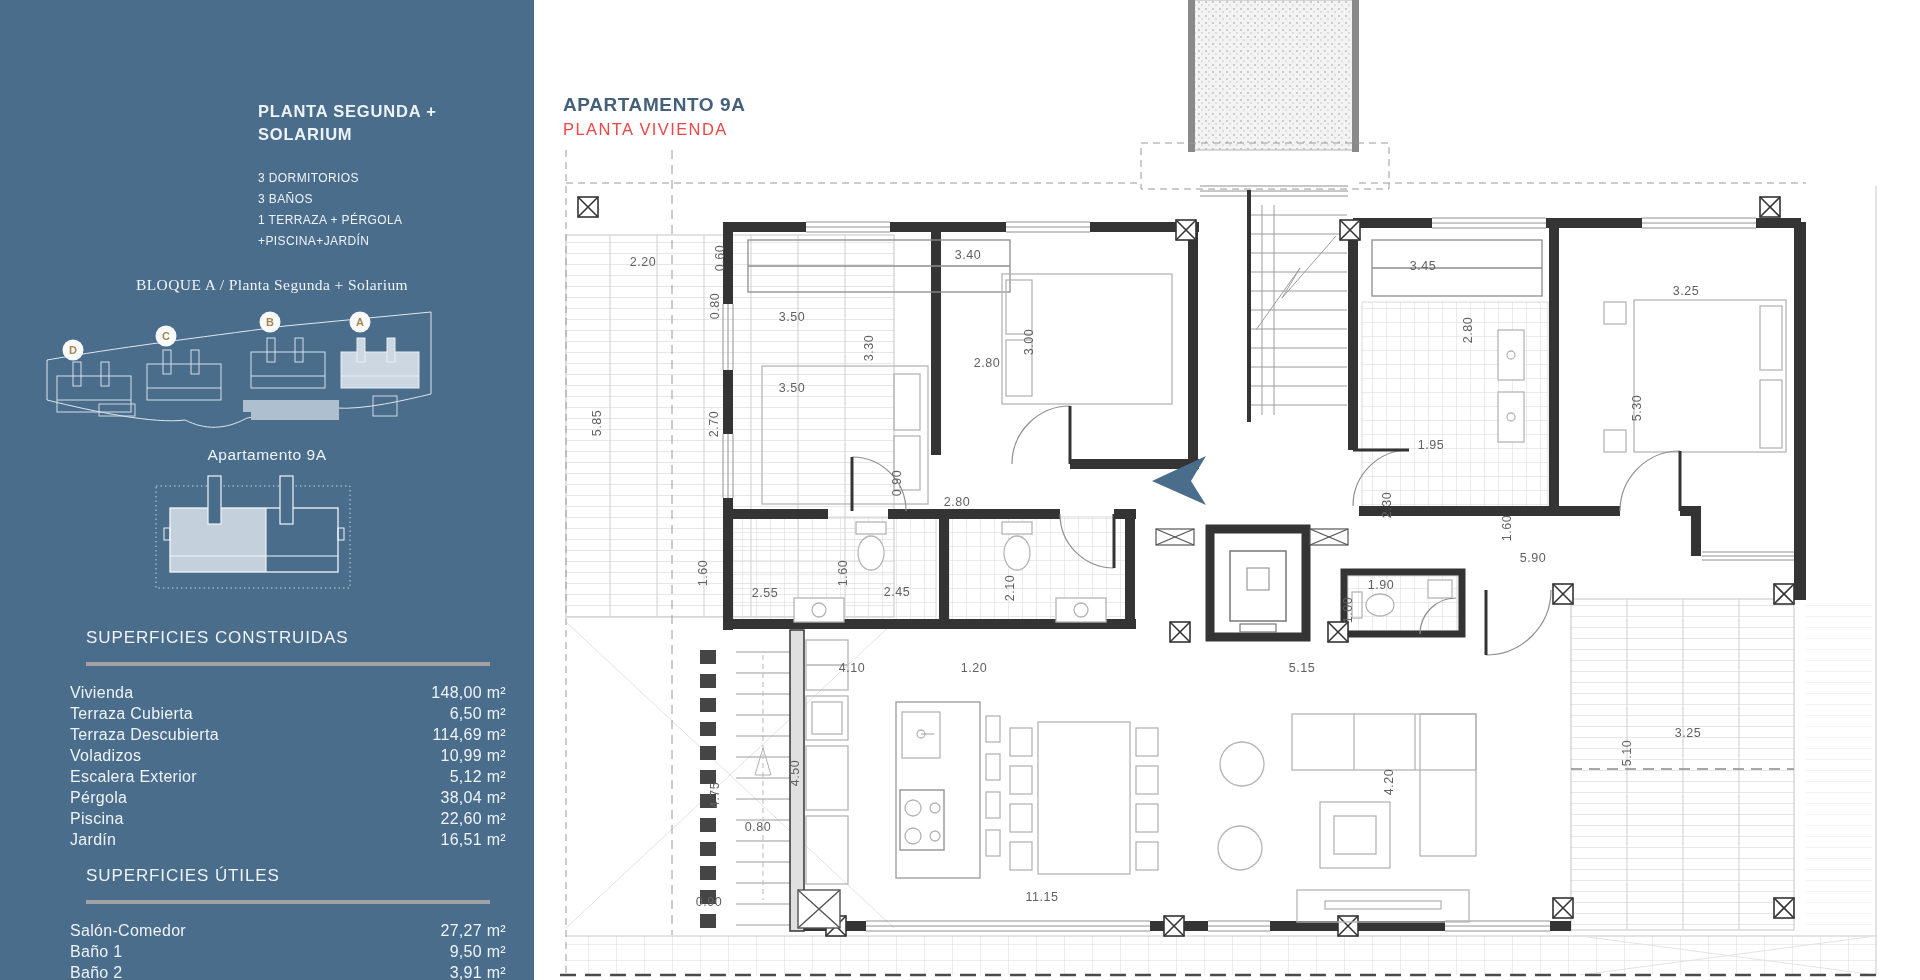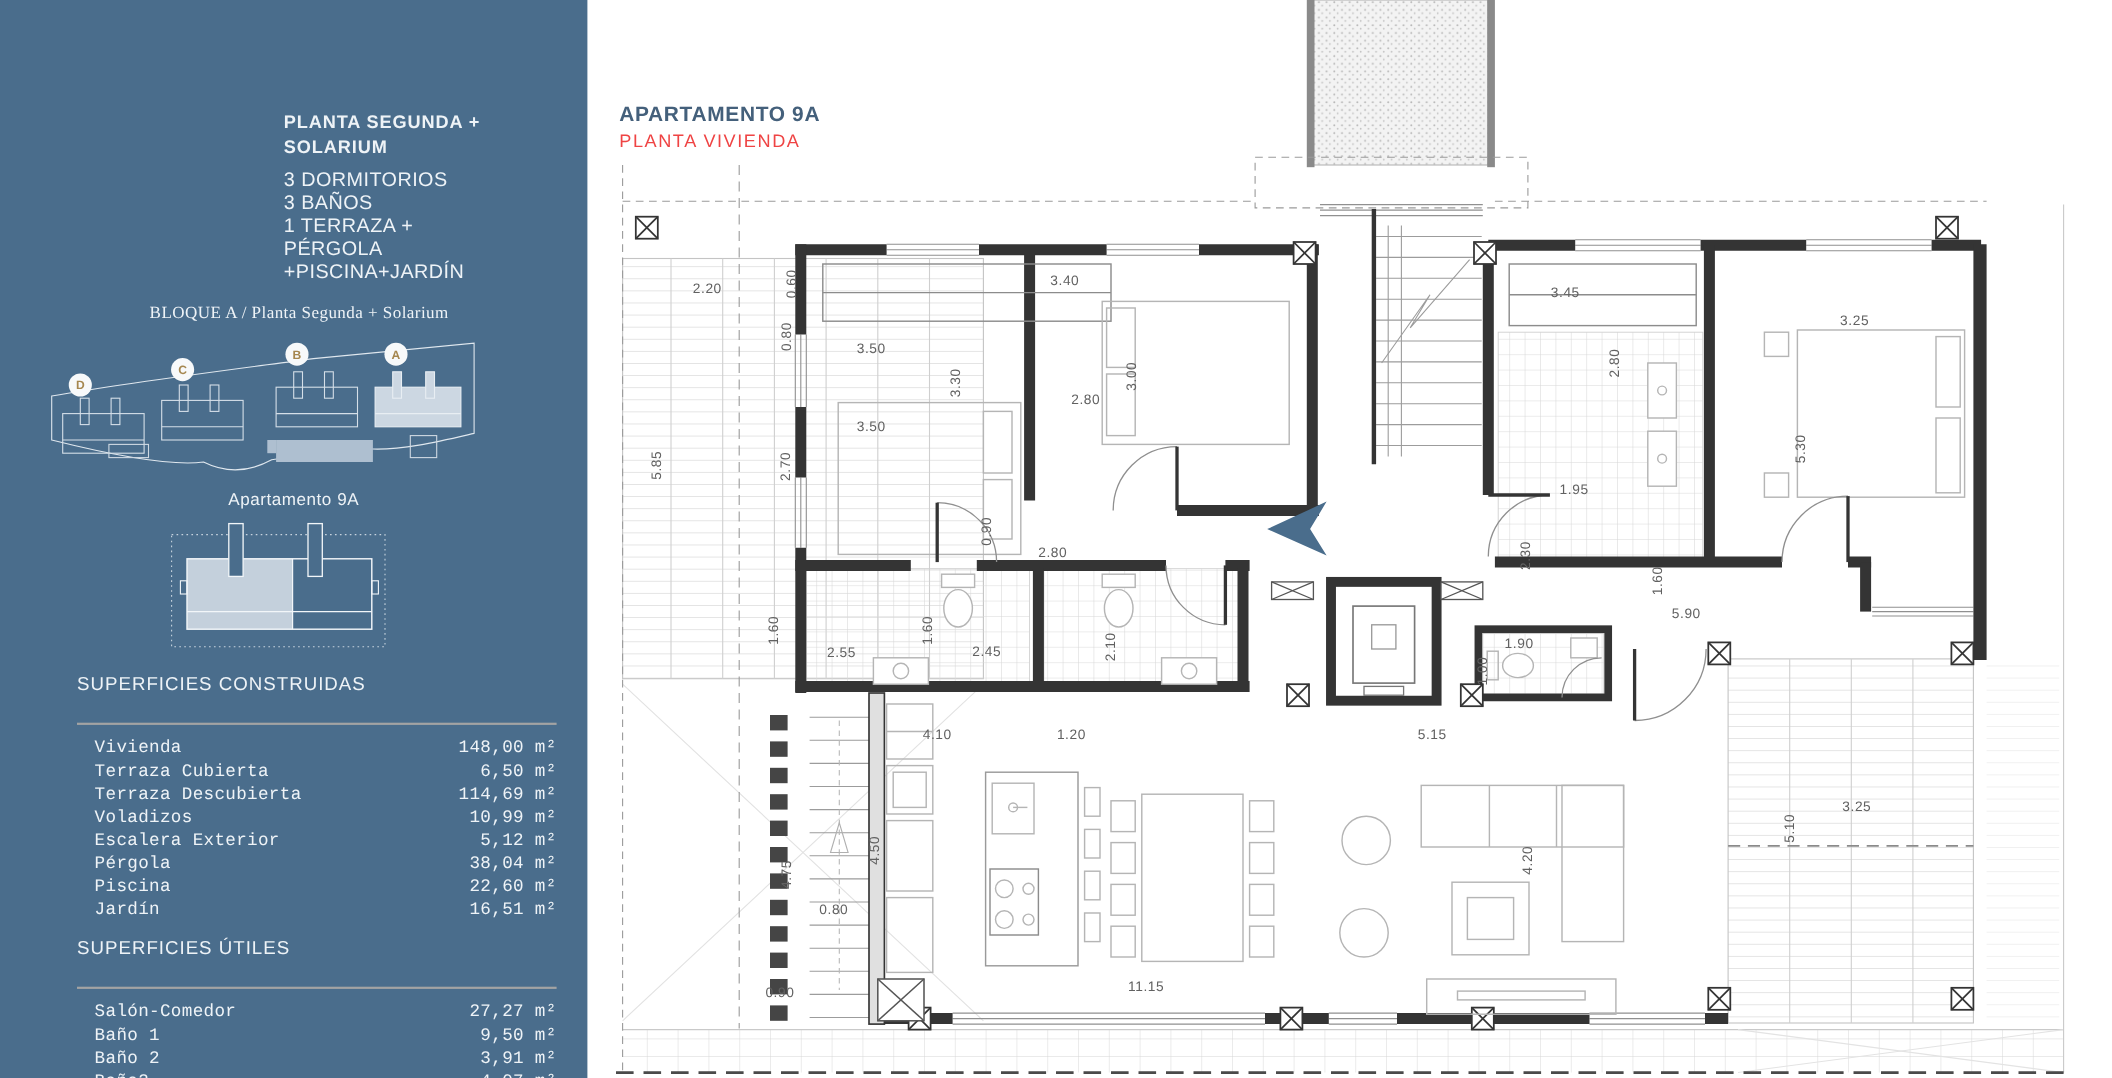--- a/index.html
+++ b/index.html
@@ -5,31 +5,31 @@
   html,body{margin:0;padding:0;background:#ffffff;}
   body{width:1920px;height:980px;position:relative;overflow:hidden;
        font-family:"Liberation Sans",sans-serif;}
 
   
   .sidebar{position:absolute;left:0;top:0;width:534px;height:980px;
            background:#4A6D8C;color:#EEF3F7;z-index:5;}
   .intro{position:absolute;left:258px;top:100px;width:210px;}
   .intro .t{font-size:16.5px;font-weight:bold;letter-spacing:.8px;
             line-height:1.4;white-space:pre-line;margin:0;}
-  .features{margin-top:7px;font-size:18px;letter-spacing:.4px;line-height:21px;}
+  .features{margin-top:22px;font-size:12px;letter-spacing:.4px;line-height:21px;}
   .block-label{position:absolute;left:20px;right:10px;top:276px;text-align:center;
                font-size:15.5px;letter-spacing:.4px;font-family:Liberation Serif, serif;}
   .sitemap{position:absolute;left:35px;top:302px;}
   .apt-label{position:absolute;left:0;right:0;top:446px;text-align:center;
              font-size:15.5px;letter-spacing:.5px;}
   .apticon{position:absolute;left:148px;top:468px;}
   .tables{position:absolute;left:70px;right:28px;top:612px;}
   .sec-heading{font-size:17px;font-weight:normal;letter-spacing:.9px;
-               border-bottom:2px solid #a3a3a3;padding-bottom:25px;margin:0;}
-  .rows{margin:11px 0 14px 16px;font-family:Liberation Mono, monospace;}
+               border-bottom:4px solid #a3a3a3;padding-bottom:14px;margin:16px;}
+  .rows{margin:11px 0 14px 0;}
   .row{display:flex;justify-content:space-between;font-size:16px;
        line-height:21px;letter-spacing:.3px;}
 
   
   .plan-title{position:absolute;left:563px;top:94px;font-size:19px;font-weight:bold;
               color:#44607B;letter-spacing:.6px;z-index:3;}
   .plan-sub{position:absolute;left:563px;top:120px;font-size:16.5px;
             color:#ef4444;letter-spacing:1.4px;z-index:3;}
 
   

